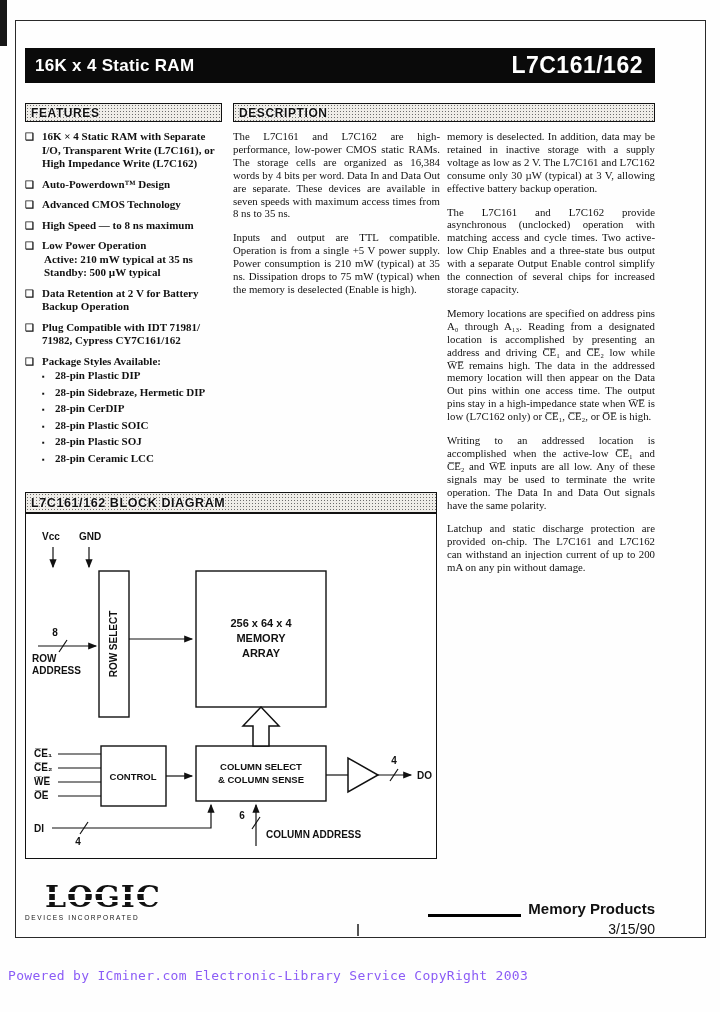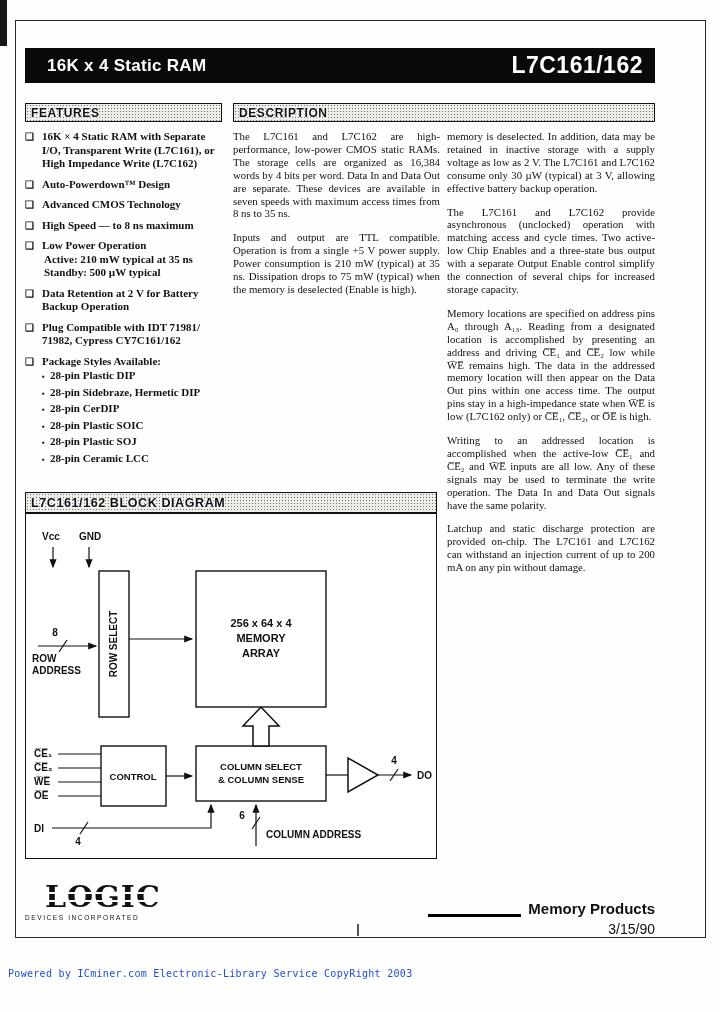--- a/index.html
+++ b/index.html
@@ -10,21 +10,21 @@
     font-family:"Liberation Serif", serif; color:#111;
   }
   .page-border { position:absolute; left:15px; top:20px; width:691px; height:918px; border:1px solid #2a2a2a; }
   .corner-mark { position:absolute; left:0; top:0; width:7px; height:46px; background:#171717; }
   .center-mark { position:absolute; left:357px; top:924px; width:2px; height:12px; background:#555; }
 
   
   .title-bar {
     position:absolute; left:25px; top:48px; width:630px; height:35px;
     background:#0a0a0a; color:#fff; display:flex; align-items:center;
-    justify-content:space-between; padding:0 12px 0 22px;
+    justify-content:space-between; padding:0 12px 0 10px;
     font-family:"Liberation Sans", sans-serif;
   }
   .title-left  { font-size:17px; font-weight:bold; letter-spacing:0.3px; }
   .title-right { font-size:23px; font-weight:bold; letter-spacing:0.5px; }
 
   
   .section-header {
     position:absolute; height:19px; border:1px solid #111;
     background-color:#efede8;
     background-image:radial-gradient(#6b6b6b 0.55px, transparent 0.75px);
@@ -39,21 +39,21 @@
   .hdr-diagram    { left:25px;  top:492px; width:412px; height:21px; font-size:12.5px; }
 
   
   .features { position:absolute; left:25px; top:130px; width:197px; font-size:11px; font-weight:bold; line-height:13.5px; }
   .features ul { list-style:none; margin:0; padding:0; }
   .feat-li { display:flex; gap:5px; margin-bottom:7px; }
   .bullet { flex:0 0 12px; }
   .bullet::before { content:"\2751"; font-size:10px; }
   .feat-line { display:block; padding-left:2px; }
   .sub-ul { list-style:none; margin:2px 0 0; padding:0 0 0 6px; }
-  .sub-li { display:flex; line-height:15.5px; }
+  .sub-li { display:flex; gap:5px; line-height:15.5px; }
   .subbullet { flex:0 0 8px; }
   .subbullet::before { content:"\25AA"; font-size:8px; }
 
   
   .desc-col { position:absolute; top:130px; font-size:10.8px; line-height:12.9px; text-align:justify; }
   .desc-col p { margin:0 0 11px; }
   .desc-col1 { left:233px; width:207px; }
   .desc-col2 { left:447px; width:208px; }
 
   
@@ -78,22 +78,22 @@
   .memory-products {
     position:absolute; left:428px; top:900px; width:227px;
     display:flex; align-items:flex-end; gap:7px;
     font-family:"Liberation Sans", sans-serif; font-weight:bold; font-size:15px;
   }
   .mp-rule { flex:1; height:3px; background:#000; }
   .date { position:absolute; left:600px; top:921px; width:55px; text-align:right;
           font-family:"Liberation Sans", sans-serif; font-size:14px; }
   .copyright {
     position:absolute; left:8px; top:968px;
-    font-family:"DejaVu Sans Mono", monospace; font-size:10px;
-    color:#1d4ed8; letter-spacing:0.3px;
+    font-family:"DejaVu Sans Mono", monospace; font-size:13px;
+    color:#8b5cf6; letter-spacing:0.3px;
   }
 </style>
 </head>
 <body>
 
 <div class="screen">
   <div class="corner-mark"></div>
   <div class="page-border"></div>
   <div class="center-mark"></div>
 

